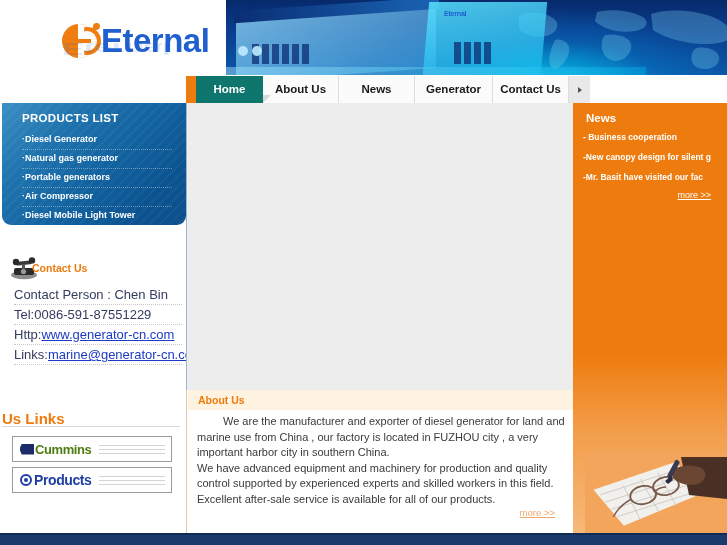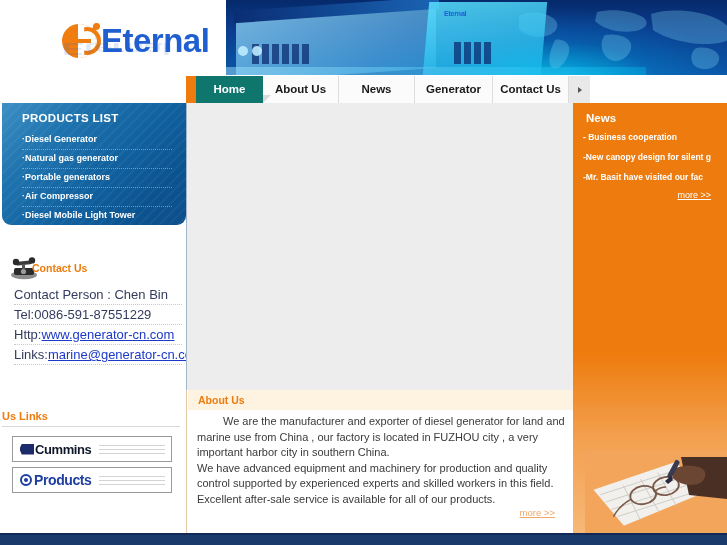--- a/index.html
+++ b/index.html
@@ -170,35 +170,35 @@
     font-size: 10.5px; font-weight: bold; color: #EE7B0D;
   }
   #contact-list { position: absolute; left: 14px; top: 32px; width: 168px; }
   .contact-row {
     height: 20px; line-height: 19px; font-size: 13px; color: #333B5E;
     border-bottom: 1px dotted #C9C9C9; white-space: nowrap;
   }
   .contact-row a { color: #1C39C8; text-decoration: underline; }
 
   #uslinks-title {
-    position: absolute; left: 2px; top: 307px; font-size: 11px;
+    position: absolute; left: 2px; top: 307px; font-size: 15px;
     font-weight: bold; color: #EE7B0D;
   }
   #uslinks-rule {
     position: absolute; left: 2px; top: 323px; width: 178px; height: 1px; background: #D8D8D8;
   }
   .link-box {
     position: absolute; left: 12px; width: 160px; height: 26px;
     border: 1px solid #9A9A9A; background: #ffffff;
     display: flex; align-items: center; cursor: pointer;
   }
   .link-logo { display: flex; align-items: center; padding-left: 7px; }
   .link-lines { flex: 1; padding: 0 6px 0 8px; }
   .link-lines div { height: 1px; background: #D4D4D4; margin: 3px 0; }
-  .cummins-txt { font-size: 13px; font-weight: bold; color: #0f172a; letter-spacing: -0.4px; }
+  .cummins-txt { font-size: 13px; font-weight: bold; color: #4d7c0f; letter-spacing: -0.4px; }
   .cummins-mark {
     width: 14px; height: 11px; background: #1E2B6B; margin-right: 1px;
     clip-path: polygon(100% 0, 100% 100%, 12% 100%, 0 62%, 0 36%, 14% 0);
   }
   .perkins-txt { font-size: 14px; font-weight: bold; color: #1E3FA0; letter-spacing: -0.4px; }
   .perkins-mark {
     width: 12px; height: 12px; border-radius: 50%; border: 2px solid #1E3FA0;
     margin-right: 2px; position: relative;
   }
   .perkins-mark::after {

